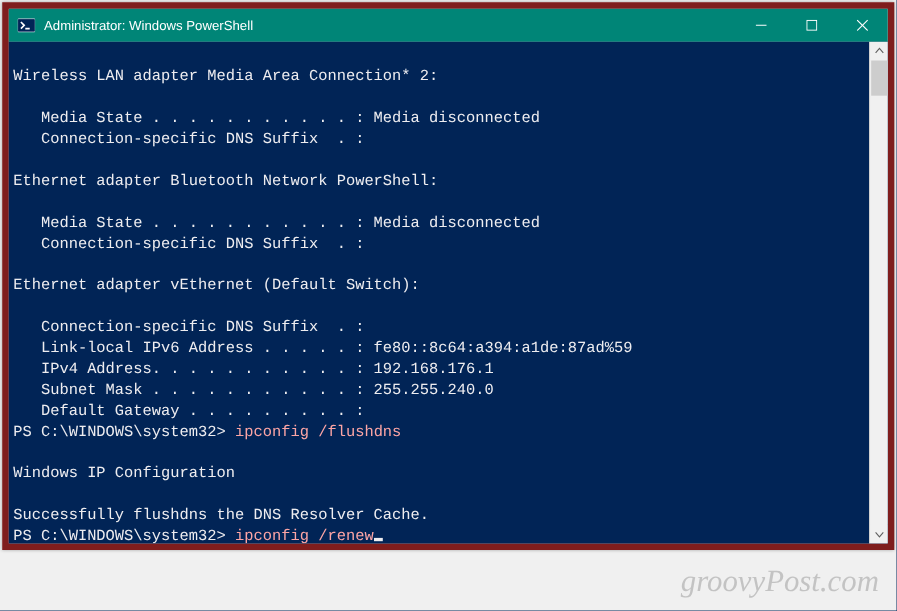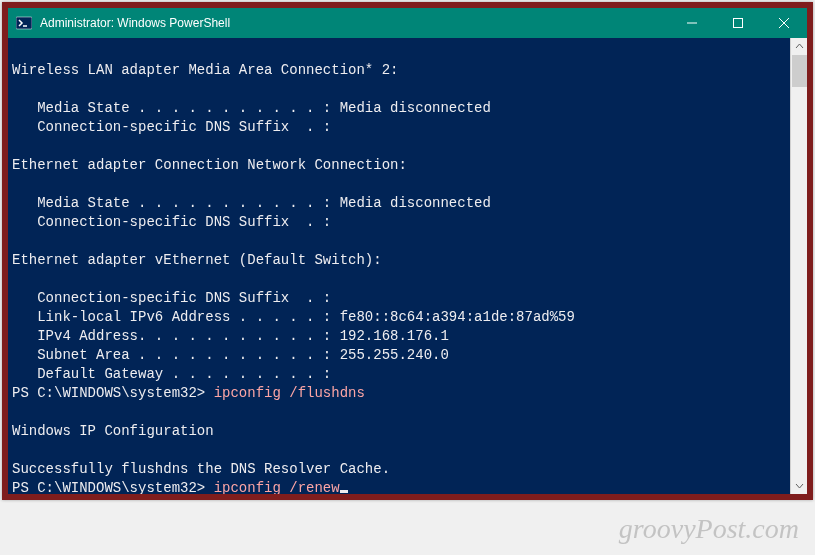--- a/index.html
+++ b/index.html
@@ -155,31 +155,31 @@
     </div>
   </div>
 
   <div class="terminal-wrap">
     <div class="terminal"><div>
 <span>Wireless LAN adapter Media Area Connection* 2:</span>
 
 <span>   Media State . . . . . . . . . . . : Media disconnected</span>
 <span>   Connection-specific DNS Suffix  . :</span>
 
-<span>Ethernet adapter Connection Network Connection:</span>
+<span>Ethernet adapter Bluetooth Network PowerShell:</span>
 
 <span>   Media State . . . . . . . . . . . : Media disconnected</span>
 <span>   Connection-specific DNS Suffix  . :</span>
 
 <span>Ethernet adapter vEthernet (Default Switch):</span>
 
 <span>   Connection-specific DNS Suffix  . :</span>
 <span>   Link-local IPv6 Address . . . . . : fe80::8c64:a394:a1de:87ad%59</span>
 <span>   IPv4 Address. . . . . . . . . . . : 192.168.176.1</span>
-<span>   Subnet Area . . . . . . . . . . . : 255.255.240.0</span>
+<span>   Subnet Mask . . . . . . . . . . . : 255.255.240.0</span>
 <span>   Default Gateway . . . . . . . . . :</span>
 <span>PS C:\WINDOWS\system32&gt; </span><span class="cmd">ipconfig /flushdns</span>
 
 <span>Windows IP Configuration</span>
 
 <span>Successfully flushdns the DNS Resolver Cache.</span>
 <span>PS C:\WINDOWS\system32&gt; </span><span class="cmd">ipconfig /renew</span><span class="cursor"></span></div></div>
 
     <div class="scrollbar">
       <div class="scroll-btn">

